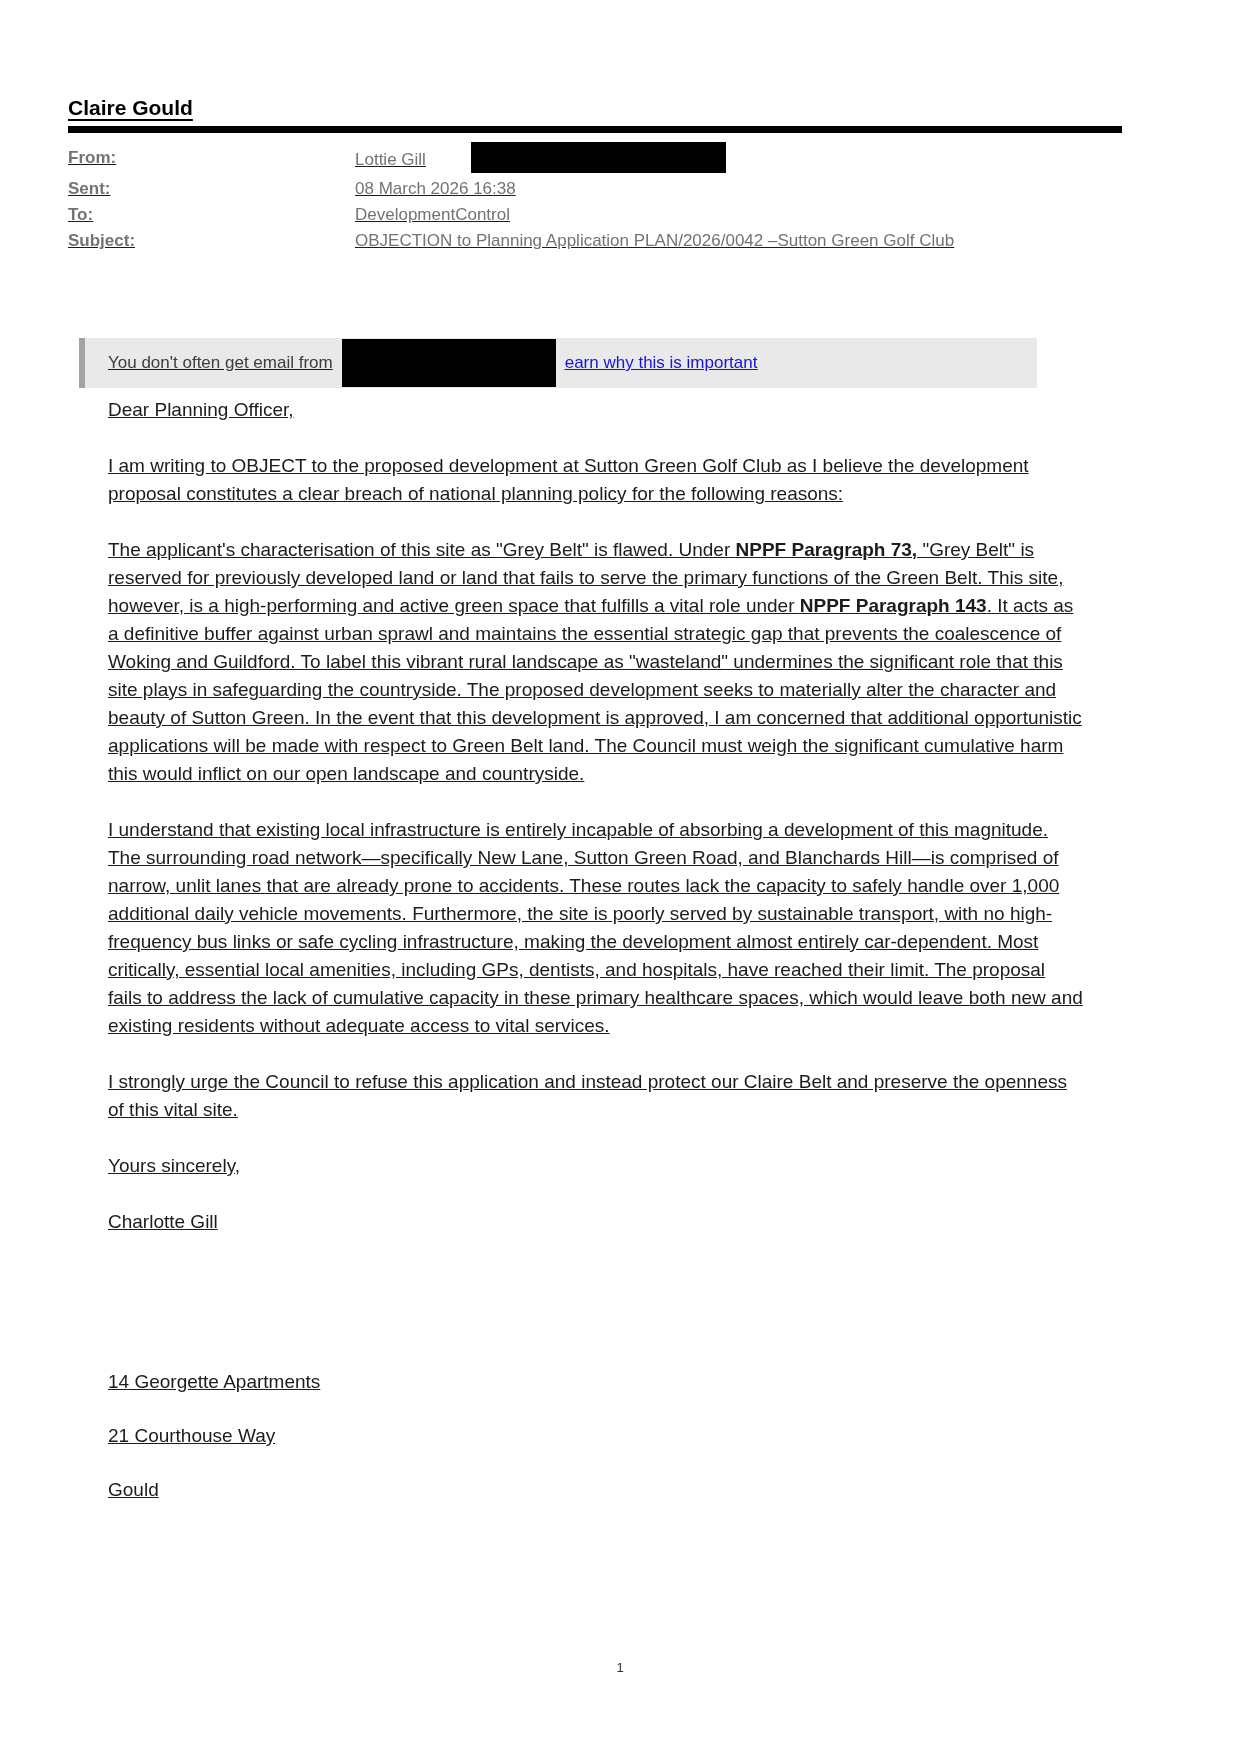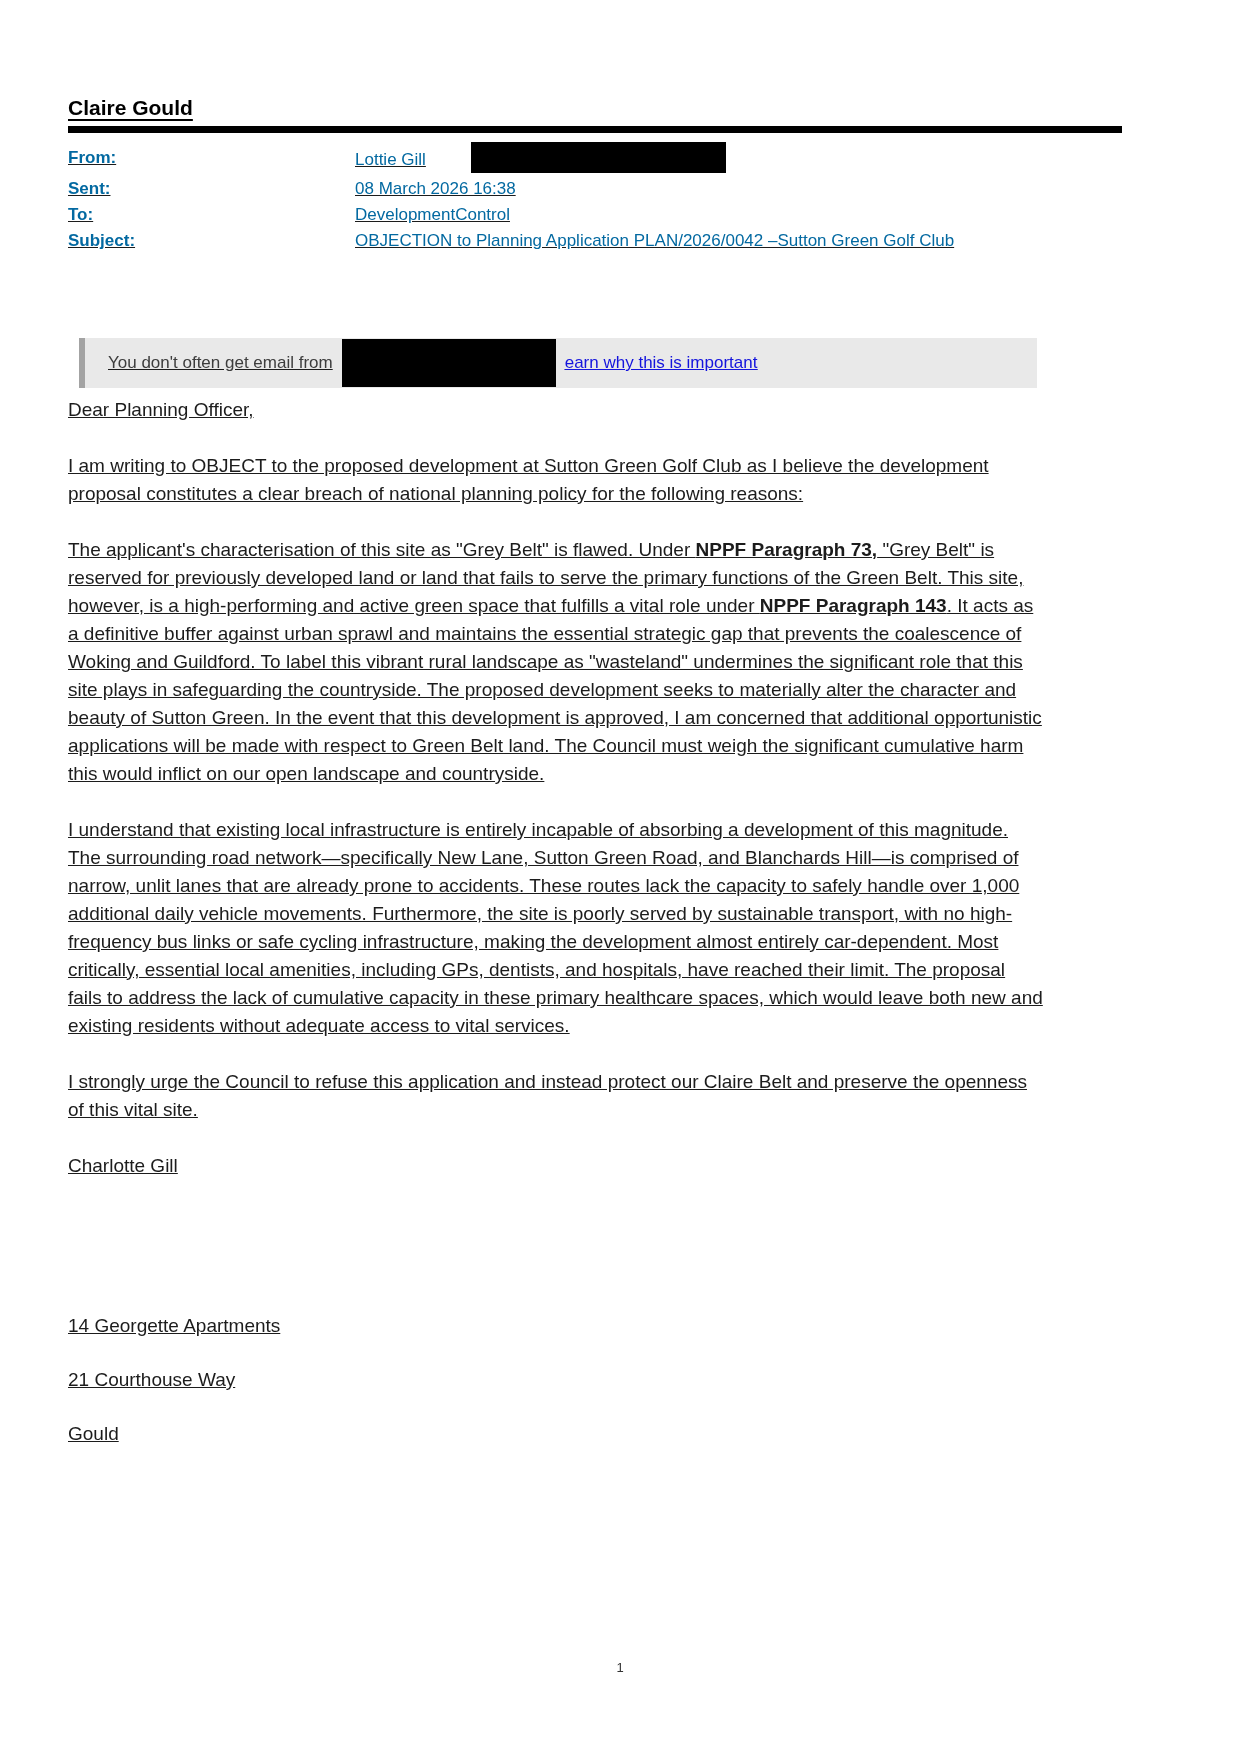--- a/index.html
+++ b/index.html
@@ -24,21 +24,21 @@
     margin: 0;
     display: inline-block;
   }
   .header-rule {
     width: 1054px;
     height: 7px;
     background: #000;
     margin-top: 6px;
   }
 
-  .hdr { margin-top: 12px; font-size: 17px; color: #0369a1; }
+  .hdr { margin-top: 12px; font-size: 17px; color: #737373; }
   .hdr-row { display: flex; line-height: 26px; align-items: flex-start; }
   .hdr-label { width: 287px; font-weight: bold; flex: none; }
   .hdr-value { font-weight: normal; }
   .redact-from {
     display: inline-block;
     width: 255px;
     height: 31px;
     background: #000;
     vertical-align: middle;
     margin-left: 45px;
@@ -60,20 +60,21 @@
   .banner-bar { width: 6px; height: 50px; background: #a3a3a3; margin-right: 23px; flex: none; }
   .banner-redact { width: 214px; height: 48px; background: #000; flex: none; margin-left: 9px; }
   .banner-link { color: #1414dd; text-decoration: underline; margin-left: 9px; cursor: pointer; }
 
   .email-body {
     width: 975px;
     font-size: 19px;
     line-height: 28px;
     margin-top: 8px;
     color: #1c1c1c;
+    margin-left: 40px;
   }
   .email-body p { margin: 0 0 28px 0; }
   .email-body b { font-weight: bold; }
 
   .address-block { margin-top: 132px; }
   .address-block p { margin: 0 0 26px 0; }
 
   .page-number {
     position: absolute;
     left: 0;
@@ -117,20 +118,21 @@
     <span class="banner-redact"></span>
     <a class="banner-link">earn why this is important</a>
   </div>
 
   <div class="email-body">
     <p>Dear Planning Officer,</p>
     <p>I am writing to OBJECT to the proposed development at Sutton Green Golf Club as I believe the development proposal constitutes a clear breach of national planning policy for the following reasons:</p>
     <p><span>The applicant's characterisation of this site as "Grey Belt" is flawed. Under </span><b>NPPF Paragraph 73,</b><span> "Grey Belt" is reserved for previously developed land or land that fails to serve the primary functions of the Green Belt. This site, however, is a high-performing and active green space that fulfills a vital role under </span><b>NPPF Paragraph 143</b><span>. It acts as a definitive buffer against urban sprawl and maintains the essential strategic gap that prevents the coalescence of Woking and Guildford. To label this vibrant rural landscape as "wasteland" undermines the significant role that this site plays in safeguarding the countryside. The proposed development seeks to materially alter the character and beauty of Sutton Green. In the event that this development is approved, I am concerned that additional opportunistic applications will be made with respect to Green Belt land. The Council must weigh the significant cumulative harm this would inflict on our open landscape and countryside.</span></p>
     <p>I understand that existing local infrastructure is entirely incapable of absorbing a development of this magnitude. The surrounding road network—specifically New Lane, Sutton Green Road, and Blanchards Hill—is comprised of narrow, unlit lanes that are already prone to accidents. These routes lack the capacity to safely handle over 1,000 additional daily vehicle movements. Furthermore, the site is poorly served by sustainable transport, with no high-frequency bus links or safe cycling infrastructure, making the development almost entirely car-dependent. Most critically, essential local amenities, including GPs, dentists, and hospitals, have reached their limit. The proposal fails to address the lack of cumulative capacity in these primary healthcare spaces, which would leave both new and existing residents without adequate access to vital services.</p>
     <p>I strongly urge the Council to refuse this application and instead protect our Claire Belt and preserve the openness of this vital site.</p>
+    <p>Yours sincerely,</p>
     <p>Charlotte Gill</p>
 
     <div class="address-block">
       <p>14 Georgette Apartments</p>
       <p>21 Courthouse Way</p>
       <p>Gould</p>
     </div>
   </div>
 
 </div>

